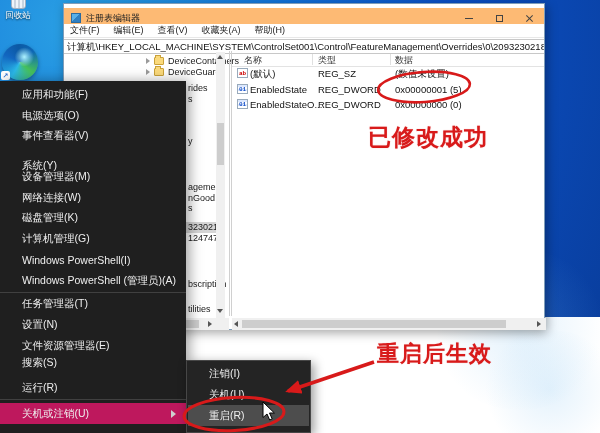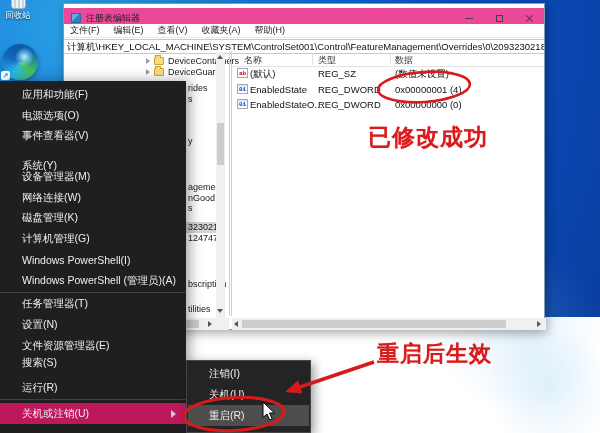--- a/index.html
+++ b/index.html
@@ -23,21 +23,21 @@
       radial-gradient(circle at 62% 36%, #aef3ff 0%, rgba(0,0,0,0) 30%),
       conic-gradient(from 130deg, #46c15a, #2bb8e8 22%, #1266c0 46%, #0c59a4 62%, #0d67b5 78%, #46c15a 100%);
     box-shadow:0 2px 4px rgba(0,0,0,.35); }
   .shortcut-badge { position:absolute; left:1px; top:71px; width:9px; height:9px;
     background:#fff; border-radius:2px; color:#2a6fd4; font-size:7px; line-height:9px;
     text-align:center; font-weight:bold; }
 
   
   .window { position:absolute; left:63px; top:3px; width:482px; height:327px;
     background:#fff; border:1px solid #7f9db9; box-shadow:2px 3px 10px rgba(0,0,0,.35); z-index:10; }
-  .titlebar { position:absolute; left:0; top:4px; right:0; height:20px; background:#ec4899;
+  .titlebar { position:absolute; left:0; top:4px; right:0; height:20px; background:#fdba74;
     display:flex; align-items:center; }
   .app-icon { width:10px; height:10px; margin-left:7px; position:relative;
     background:linear-gradient(135deg,#59b0e8 0 50%,#2f7fc2 50% 100%); border:1px solid #2a6aa0; }
   .title-text { font-size:9px; color:#222; margin-left:5px; }
   .win-controls { margin-left:auto; display:flex; height:100%; }
   .win-btn { width:30px; height:100%; display:flex; align-items:center; justify-content:center; }
   .glyph-min { width:8px; height:1px; background:#444; }
   .glyph-max { width:7px; height:7px; border:1px solid #444; }
   .glyph-close { position:relative; width:9px; height:9px; }
   .glyph-close::before,.glyph-close::after { content:""; position:absolute; left:4px; top:0;
@@ -191,21 +191,21 @@
     <div class="lrow" style="left:168px;top:62px;width:314px;">
       <span class="ricon">ab</span>
       <span class="c" style="left:18px;">(默认)</span>
       <span class="c" style="left:86px;">REG_SZ</span>
       <span class="c" style="left:163px;">(数值未设置)</span>
     </div>
     <div class="lrow" style="left:168px;top:78px;width:314px;">
       <span class="ricon dword">01</span>
       <span class="c" style="left:18px;">EnabledState</span>
       <span class="c" style="left:86px;">REG_DWORD</span>
-      <span class="c" style="left:163px;">0x00000001 (4)</span>
+      <span class="c" style="left:163px;">0x00000001 (5)</span>
     </div>
     <div class="lrow" style="left:168px;top:93px;width:314px;">
       <span class="ricon dword">01</span>
       <span class="c" style="left:18px;">EnabledStateO...</span>
       <span class="c" style="left:86px;">REG_DWORD</span>
       <span class="c" style="left:163px;">0x00000000 (0)</span>
     </div>
 
     <div class="sb-track" style="left:0;top:314px;width:152px;height:12px;"></div>
     <div class="sb-thumb" style="left:10px;top:316px;width:125px;height:8px;"></div>

